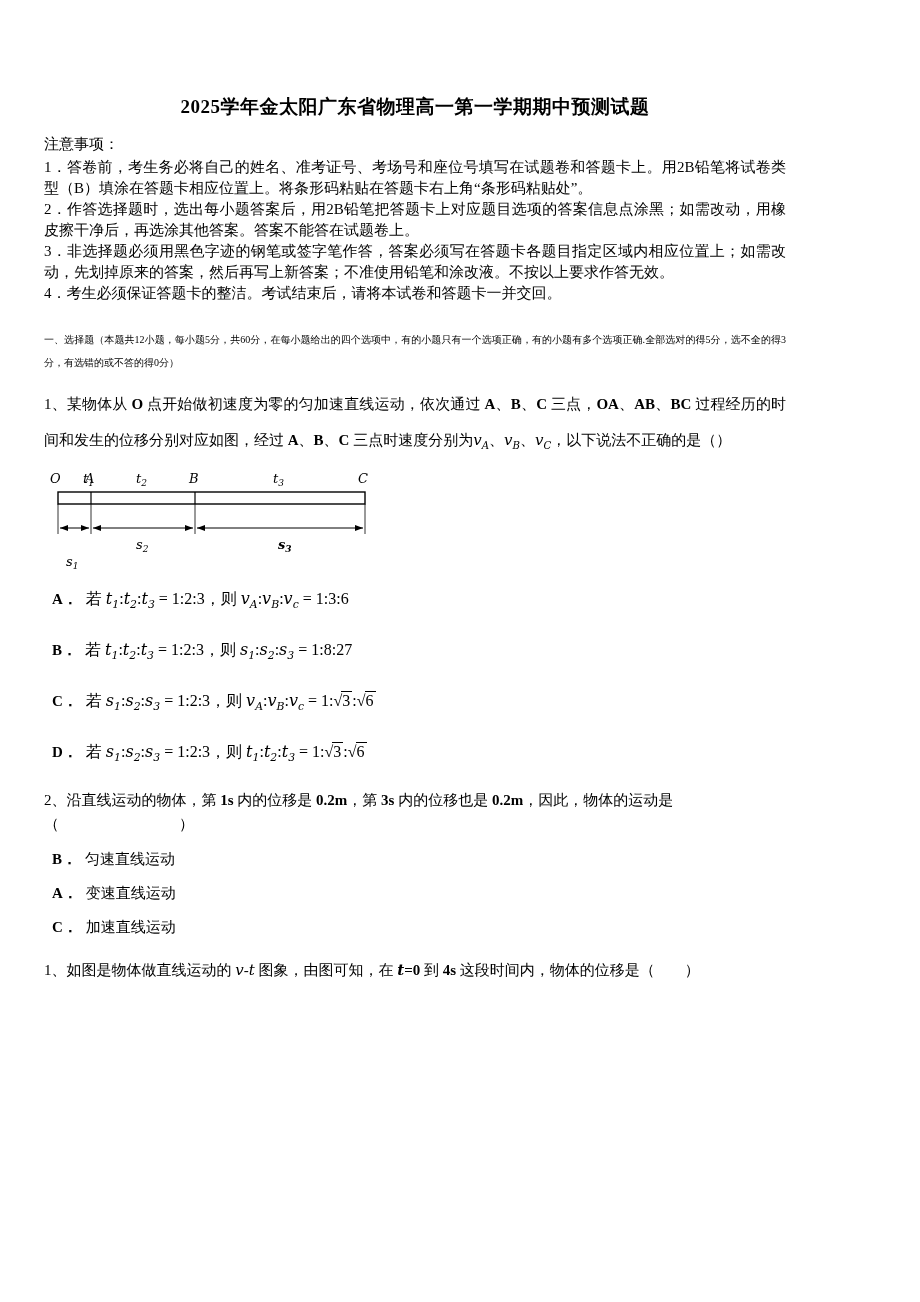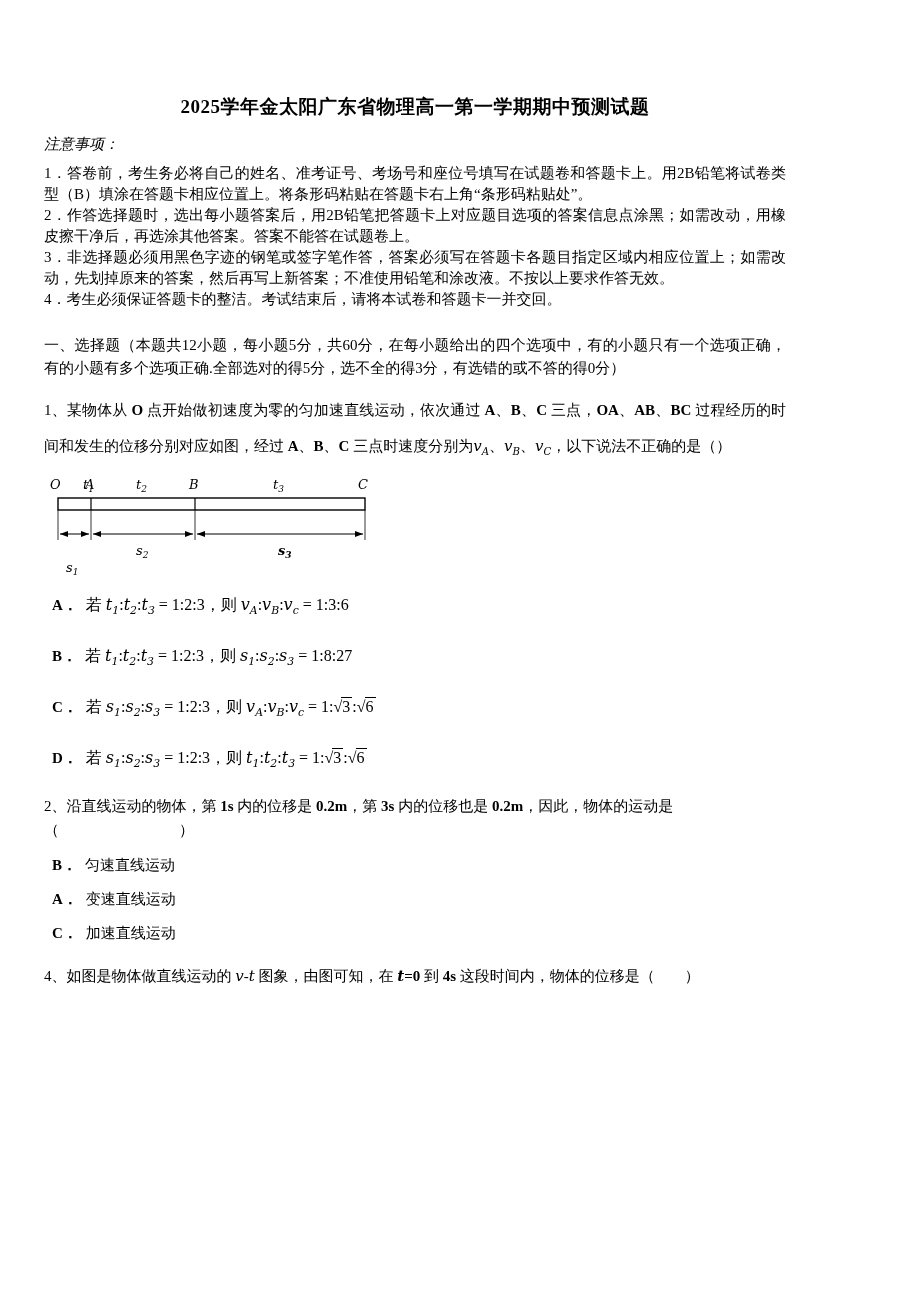--- a/index.html
+++ b/index.html
@@ -14,23 +14,23 @@
     width: 828px; height: 1302px;
     padding: 94px 42px 0 44px;
   }
   .title {
     margin: 0 0 14px 0;
     font-size: 19px;
     font-weight: 700;
     text-align: center;
     letter-spacing: 0.5px;
   }
-  .notice-heading { margin: 0 0 8px 0; font-size: 15px; line-height: 21px; font-style: italic; }
+  .notice-heading { margin: 0 0 2px 0; font-size: 15px; line-height: 21px; }
   .notice { margin: 0; font-size: 15px; line-height: 21px; text-align: justify; }
-  .section-heading { margin: 24px 0 12px 0; font-size: 15px; line-height: 23px; text-align: justify; }
+  .section-heading { margin: 24px 0 12px 0; font-size: 10px; line-height: 23px; text-align: justify; }
   .stem { font-size: 15px; }
   .q1-stem { margin: 12px 0 0 0; line-height: 36px; text-align: justify; }
   .q2-stem { margin: 24px 0 0 0; line-height: 24px; }
   .q3-stem { margin: 20px 0 0 0; line-height: 24px; }
 
   
   .m-t { font-style: normal; }
   .m-b { font-weight: 700; }
   .m-i { font-style: italic; font-family: "DejaVu Serif", "Liberation Serif", serif; }
   .m-bi { font-style: italic; font-weight: 700; font-family: "DejaVu Serif", "Liberation Serif", serif; }
@@ -151,15 +151,15 @@
   <p class="option q2-option">
     <span class="opt-label">B．</span><span>匀速直线运动</span>
   </p>
   <p class="option q2-option">
     <span class="opt-label">A．</span><span>变速直线运动</span>
   </p>
   <p class="option q2-option">
     <span class="opt-label">C．</span><span>加速直线运动</span>
   </p>
 
-  <p class="stem q3-stem"><span class="m-t">4、如图是物体做直线运动的 </span><span class="m-i">v</span><span class="m-t">-</span><span class="m-i">t</span><span class="m-t"> 图象，由图可知，在 </span><span class="m-bi">t</span><span class="m-b">=0</span><span class="m-t"> 到 </span><span class="m-b">4s</span><span class="m-t"> 这段时间内，物体的位移是（　　）</span></p>
+  <p class="stem q3-stem"><span class="m-t">1、如图是物体做直线运动的 </span><span class="m-i">v</span><span class="m-t">-</span><span class="m-i">t</span><span class="m-t"> 图象，由图可知，在 </span><span class="m-bi">t</span><span class="m-b">=0</span><span class="m-t"> 到 </span><span class="m-b">4s</span><span class="m-t"> 这段时间内，物体的位移是（　　）</span></p>
 
 </div>
 
 </body></html>

